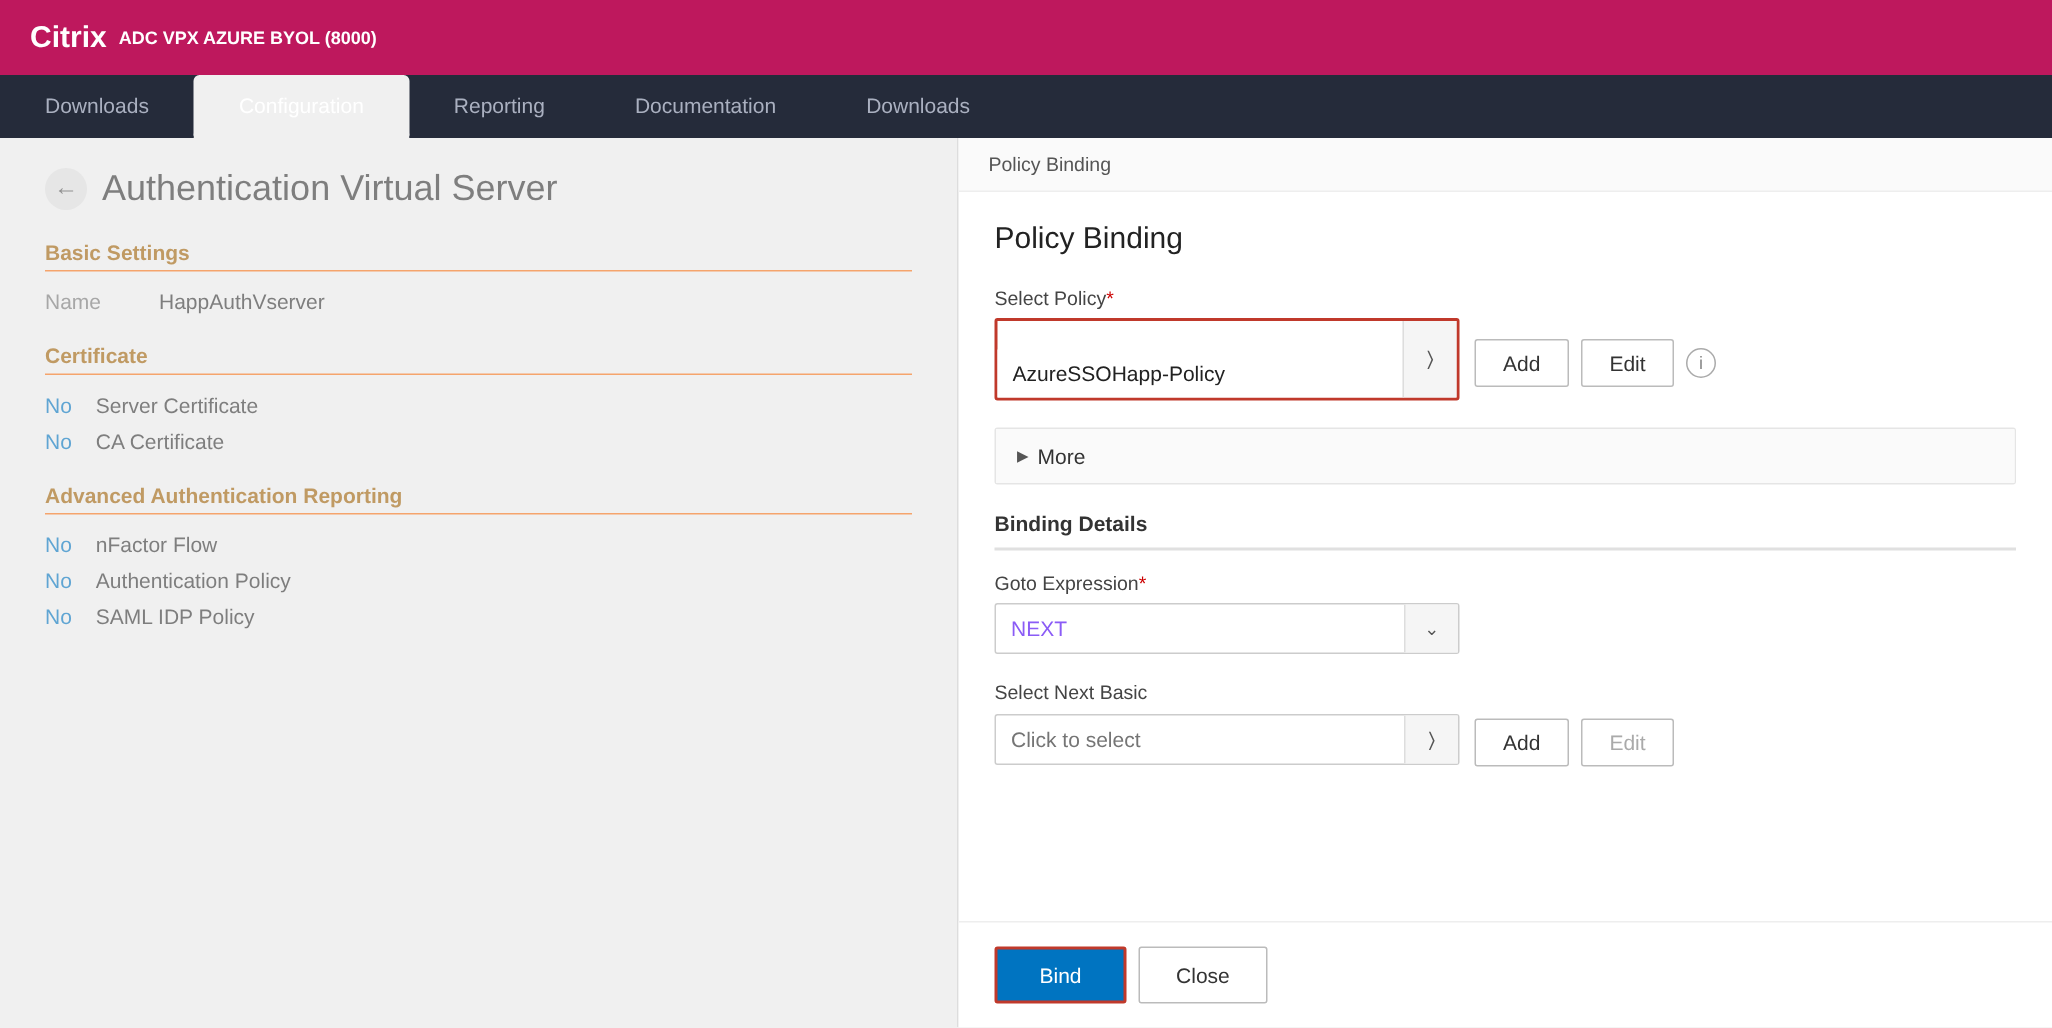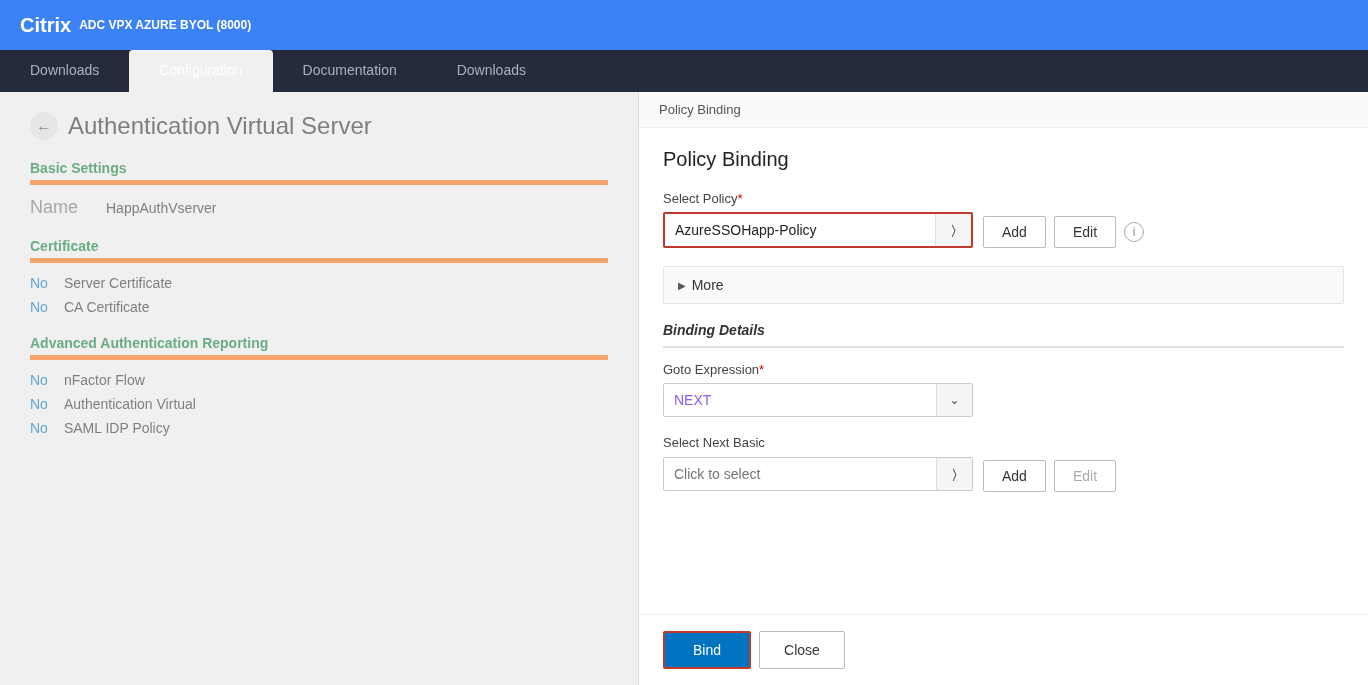--- a/index.html
+++ b/index.html
@@ -1,20 +1,20 @@
 <!DOCTYPE html>
 <html><head>
   <meta charset="utf-8">
   <style>
     * { box-sizing: border-box; margin: 0; padding: 0; }
     body { font-family: 'Segoe UI', Arial, sans-serif; font-size: 14px; background: #f0f0f0; width: 1368px; height: 685px; overflow: hidden; }
 
     
     .header {
-      background: #3b82f6;
+      background: #be185d;
       height: 50px;
       display: flex;
       align-items: center;
       padding: 0 20px;
     }
     .header-brand {
       display: flex;
       align-items: center;
       gap: 8px;
     }
@@ -89,35 +89,35 @@
     }
     .page-title {
       font-size: 24px;
       color: #333;
       font-weight: 400;
       text-align: center;
     }
     .section-header {
       font-size: 14px;
       font-weight: 600;
-      color: #15803d;
+      color: #a16207;
       margin-bottom: 12px;
       padding-bottom: 4px;
-      border-bottom: 5px solid #f97316;
+      border-bottom: 1px solid #f97316;
     }
     .field-row {
       display: flex;
       gap: 16px;
       margin-bottom: 8px;
       align-items: baseline;
     }
     .field-label {
       color: #777;
       min-width: 60px;
-      font-size: 18px;
+      font-size: 14px;
     }
     .field-value {
       color: #333;
       font-size: 14px;
     }
     .no-value {
       color: #0074c1;
       font-size: 14px;
     }
     .section {
@@ -168,20 +168,21 @@
       border-radius: 2px;
       width: 310px;
     }
     .input-with-arrow input {
       flex: 1;
       border: none;
       padding: 8px 10px;
       font-size: 14px;
       outline: none;
       color: #222;
+      margin-top: 19px;
     }
     .input-arrow-btn {
       width: 36px;
       background: #f5f5f5;
       border: none;
       border-left: 1px solid #ddd;
       cursor: pointer;
       display: flex;
       align-items: center;
       justify-content: center;
@@ -254,21 +255,20 @@
       background: #fafafa;
     }
     .more-arrow { font-size: 10px; color: #555; }
     .binding-details-header {
       font-size: 14px;
       font-weight: 700;
       color: #333;
       margin-bottom: 14px;
       padding-bottom: 8px;
       border-bottom: 2px solid #e0e0e0;
-      font-style: italic;
     }
     .select-dropdown-wrapper {
       display: flex;
       align-items: stretch;
       border: 1px solid #ccc;
       border-radius: 2px;
       width: 310px;
     }
     .select-dropdown-wrapper select {
       flex: 1;
@@ -335,20 +335,21 @@
 <div class="header">
   <div class="header-brand">
     <span class="header-citrix">Citrix</span>
     <span class="header-title">ADC VPX AZURE BYOL (8000)</span>
   </div>
 </div>
 
 <div class="nav-tabs">
   <div class="nav-tab">Downloads</div>
   <div class="nav-tab active">Configuration</div>
+  <div class="nav-tab">Reporting</div>
   <div class="nav-tab">Documentation</div>
   <div class="nav-tab">Downloads</div>
 </div>
 
 <div class="main-content">
 
   <div class="left-panel">
     <div class="page-header">
       <div class="back-btn">←</div>
       <span class="page-title">Authentication Virtual Server</span>
@@ -375,21 +376,21 @@
     </div>
 
     <div class="section">
       <div class="section-header">Advanced Authentication Reporting</div>
       <div class="field-row">
         <span class="no-value">No</span>
         <span class="field-value">nFactor Flow</span>
       </div>
       <div class="field-row">
         <span class="no-value">No</span>
-        <span class="field-value">Authentication Virtual</span>
+        <span class="field-value">Authentication Policy</span>
       </div>
       <div class="field-row">
         <span class="no-value">No</span>
         <span class="field-value">SAML IDP Policy</span>
       </div>
     </div>
   </div>
 
   <div class="right-panel">
     <div class="dialog-breadcrumb">Policy Binding</div>

